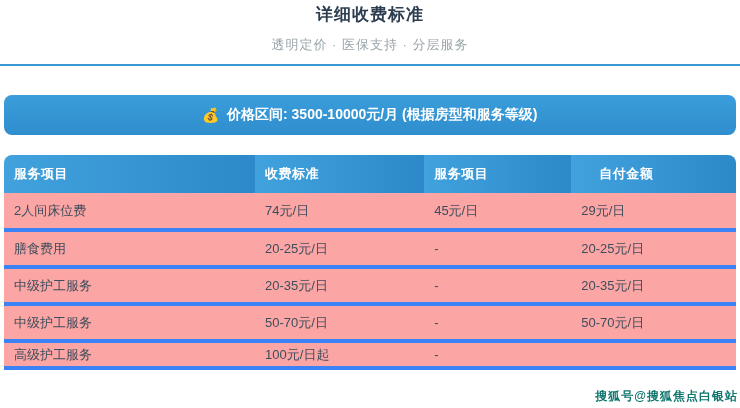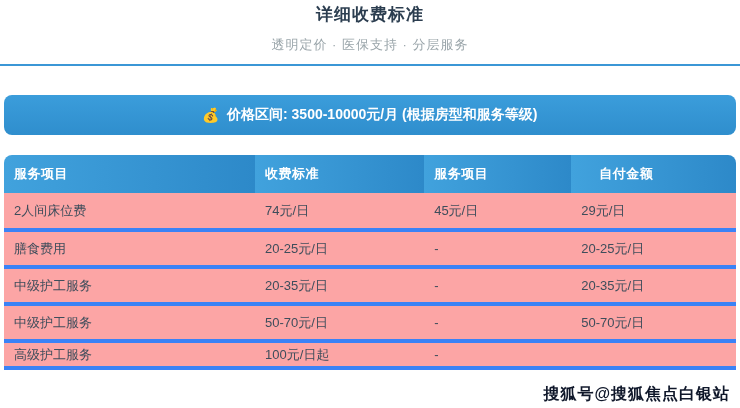--- a/index.html
+++ b/index.html
@@ -64,26 +64,26 @@
     height: 37px;
     border-bottom: 4px solid #3b82f6;
     font-size: 13px;
     color: #3e4d5b;
     padding-left: 10px;
     background: #fca5a5;
   }
   .fee-table tbody tr:last-child td { height: 27px; margin-top: 28px; }
   .watermark {
     position: absolute;
-    right: 10px;
+    right: 2px;
     bottom: 3px;
-    font-size: 16px;
+    font-size: 12px;
     font-weight: bold;
     letter-spacing: 1px;
-    color: #0f172a;
+    color: #0f766e;
     text-shadow:
       1px 1px 0 #ffffff,
       -1px -1px 0 #ffffff,
       1px -1px 0 #ffffff,
       -1px 1px 0 #ffffff;
     white-space: nowrap;
   }
 </style>
 </head>
 <body>

